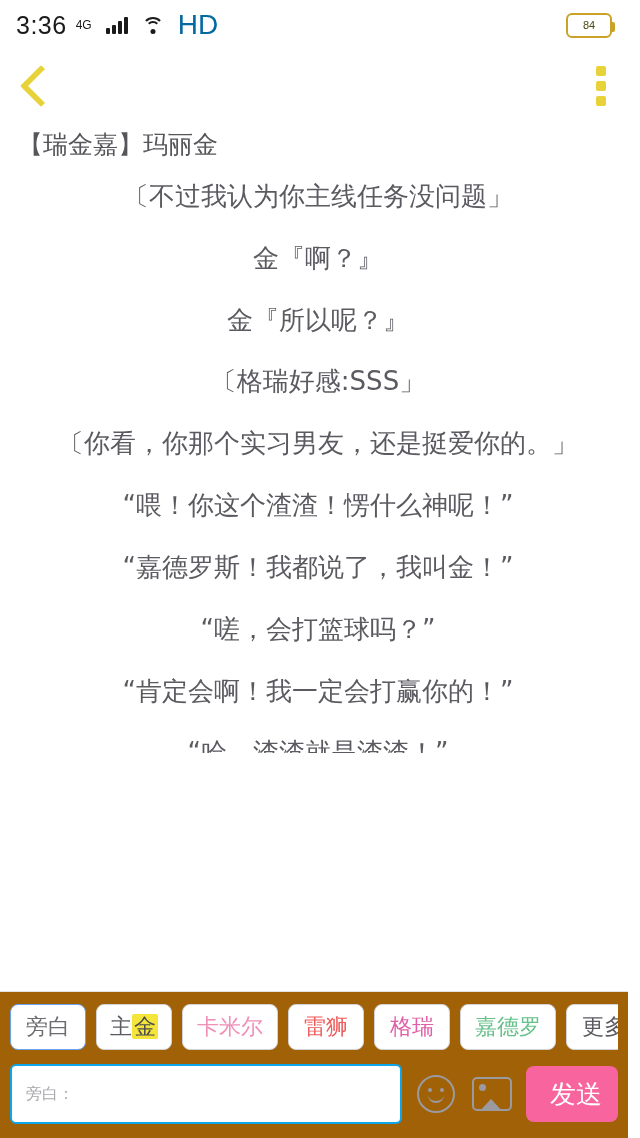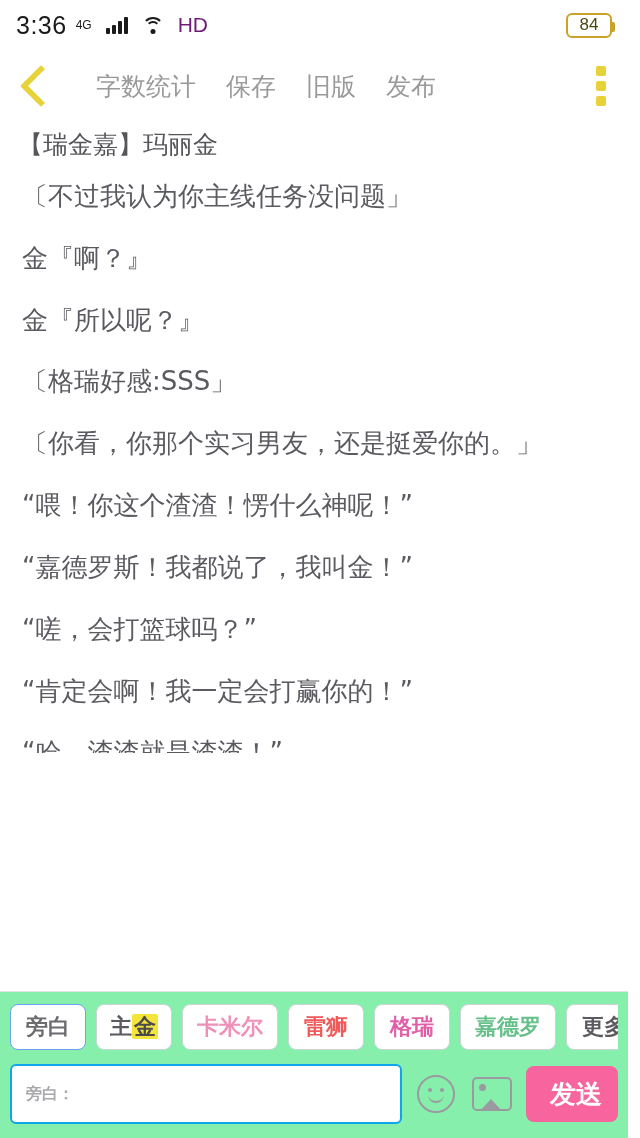--- a/index.html
+++ b/index.html
@@ -49,34 +49,34 @@
     border-left-color: transparent;
     border-right-color: transparent;
     border-radius: 50%;
   }
   .wifi span:nth-child(1) { width: 22px; height: 22px; top: 0; }
   .wifi span:nth-child(2) { width: 14px; height: 14px; top: 4px; }
   .wifi-dot {
     position: absolute; left: 50%; transform: translateX(-50%);
     bottom: 0; width: 5px; height: 5px; border-radius: 50%; background: #1a1a1a;
   }
-  .hd { font-size: 21px; color: #701a75; font-family: "Liberation Sans", sans-serif; }
+  .hd { font-size: 28px; color: #0369a1; font-family: "Liberation Sans", sans-serif; }
   .sb-right { margin-left: auto; display: flex; align-items: center; }
   .battery {
     width: 46px; height: 25px;
     border: 2px solid #c9a227;
     border-radius: 6px;
     position: relative;
     display: flex; align-items: center; justify-content: center;
   }
   .battery::after {
     content: ""; position: absolute; right: -5px; top: 7px;
     width: 3px; height: 10px; background: #c9a227; border-radius: 0 2px 2px 0;
   }
-  .battery-text { font-size: 17px; color: #4a4a10; font-family: "Liberation Sans", sans-serif; }
+  .battery-text { font-size: 11px; color: #4a4a10; font-family: "Liberation Sans", sans-serif; }
 
   
   .toolbar {
     height: 72px;
     display: flex; align-items: center;
     padding: 0 18px;
     flex: 0 0 auto;
   }
   .back-chevron {
     width: 34px; height: 46px;
@@ -124,38 +124,38 @@
     font-family: "DejaVu Sans", sans-serif;
     flex: 0 0 auto;
   }
 
   
   .editor {
     flex: 1 1 auto;
     overflow: hidden;
     padding: 6px 14px 0 22px;
     position: relative;
+    text-align: center;
   }
   .line {
     font-size: 26px;
     line-height: 1.34;
     color: #5a5a60;
     margin-bottom: 27px;
     font-family: "DejaVu Sans", sans-serif;
     white-space: nowrap;
   }
   .line.clipped { overflow: hidden; height: 18px; text-decoration: underline; }
 
   
   .bottom {
     flex: 0 0 auto;
-    background: #86efac;
+    background: #a16207;
     border-top: 1px solid #e2e3e6;
     padding: 12px 10px 14px 10px;
-    font-weight: bold;
   }
   .role-row {
     display: flex; align-items: center; gap: 10px;
     margin-bottom: 14px;
     overflow: hidden;
   }
   .role-chip {
     border: 1px solid #cfd2d6;
     border-radius: 8px;
     background: #ffffff;
@@ -273,26 +273,20 @@
     </div>
     <div class="sb-right">
       <div class="battery">
         <span class="battery-text">84</span>
       </div>
     </div>
   </div>
 
   <div class="toolbar">
     <div class="back-chevron"></div>
-    <div class="tb-actions">
-      <div class="tb-item">字数统计</div>
-      <div class="tb-item">保存</div>
-      <div class="tb-item">旧版</div>
-      <div class="tb-item">发布</div>
-    </div>
     <div class="tb-more">
         <i></i>
         <i></i>
         <i></i>
       </div>
   </div>
 
   <div class="doc-title">【瑞金嘉】玛丽金</div>
 
   <div class="editor">

